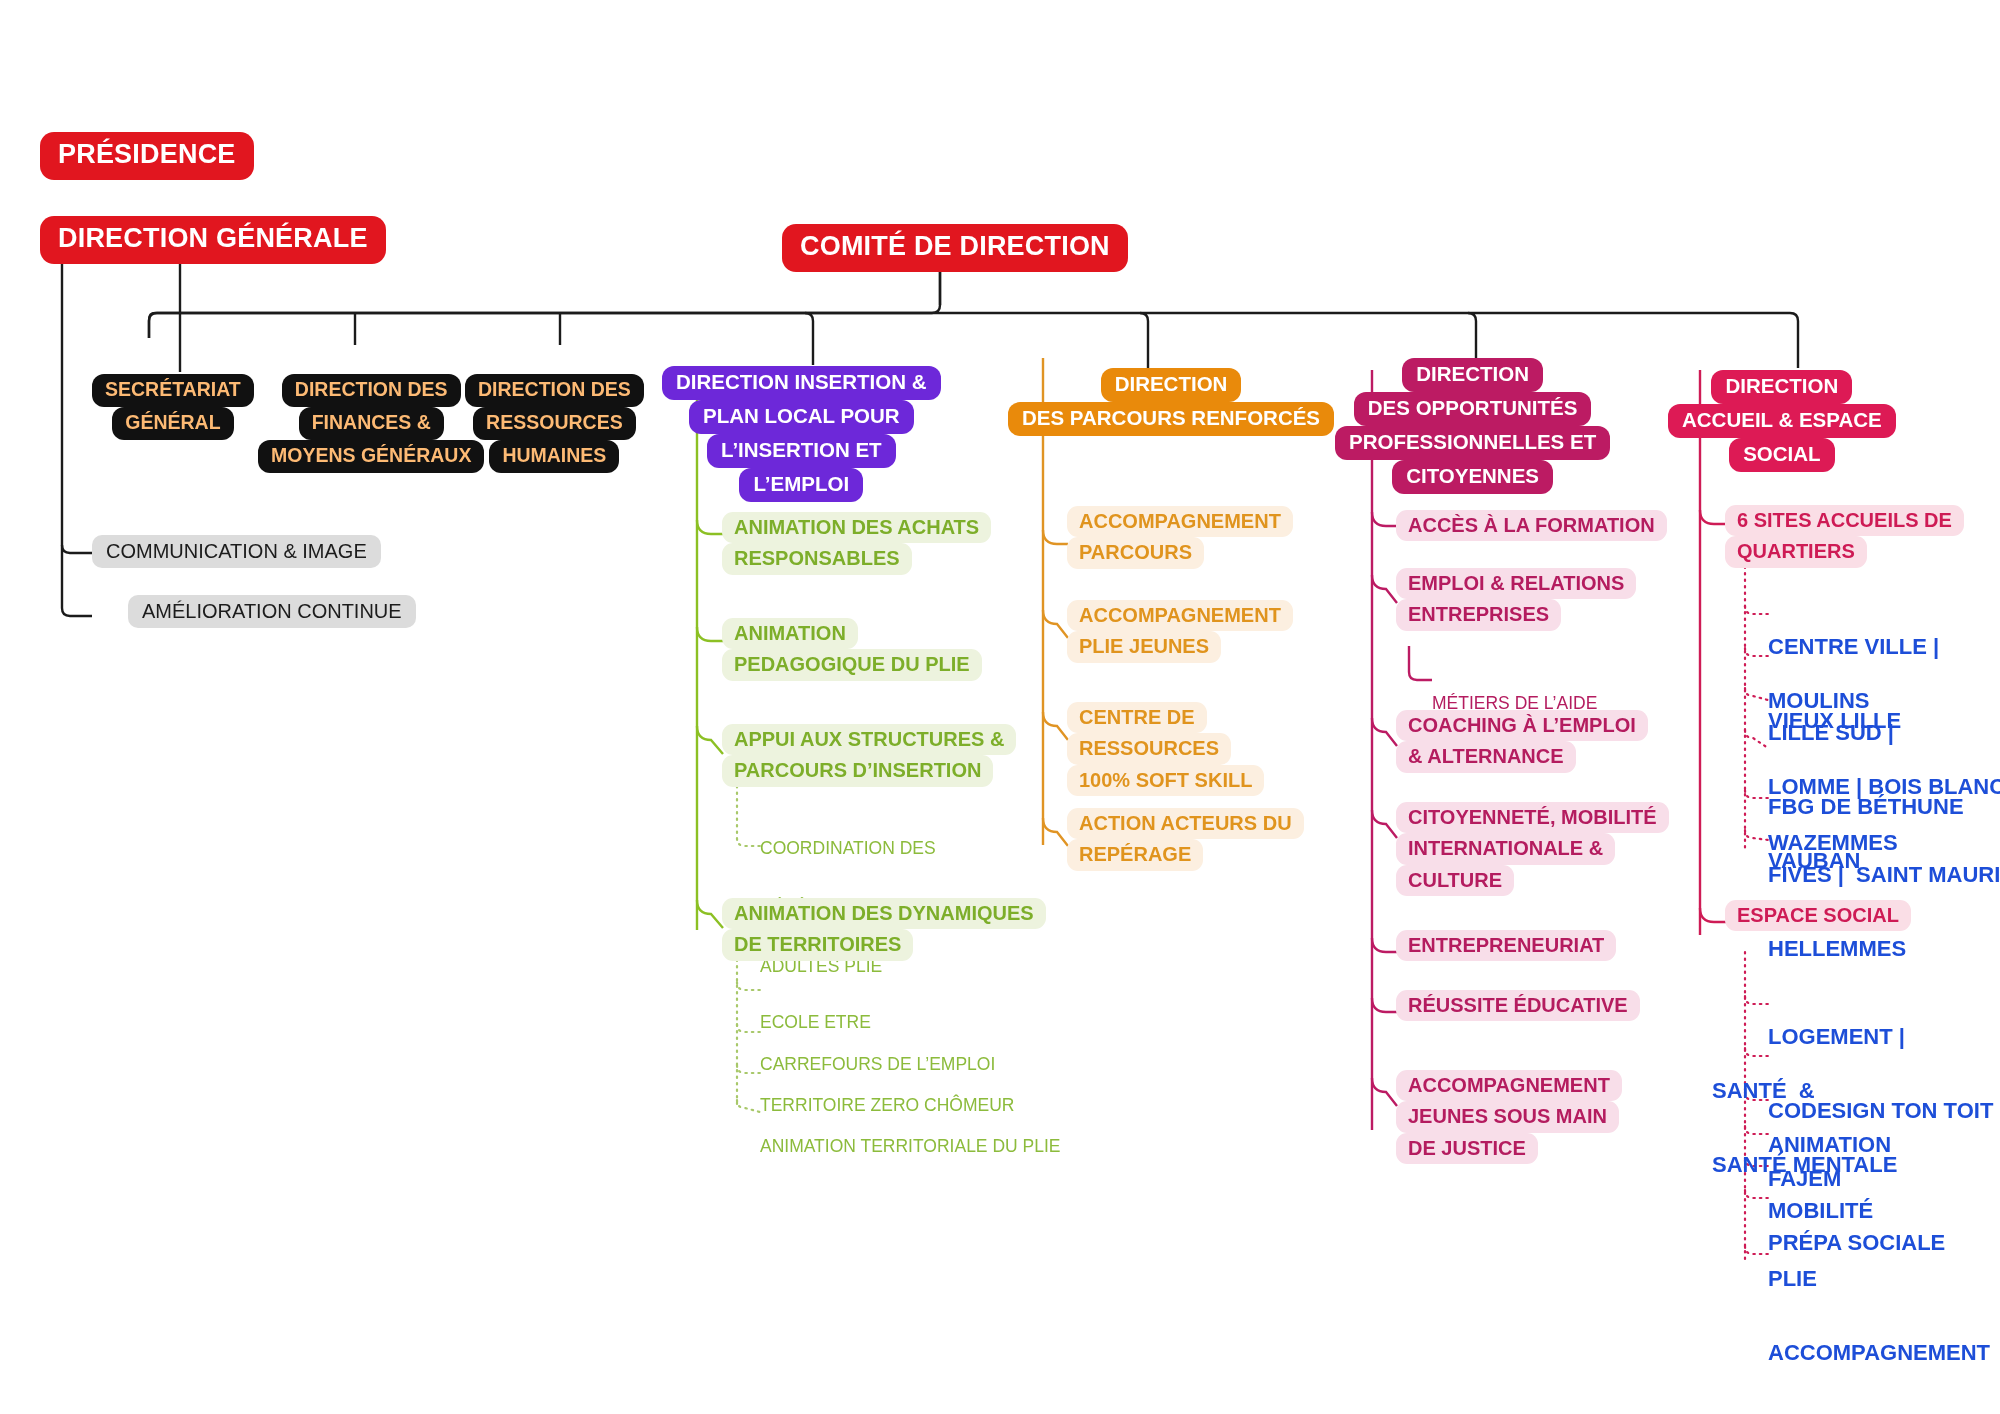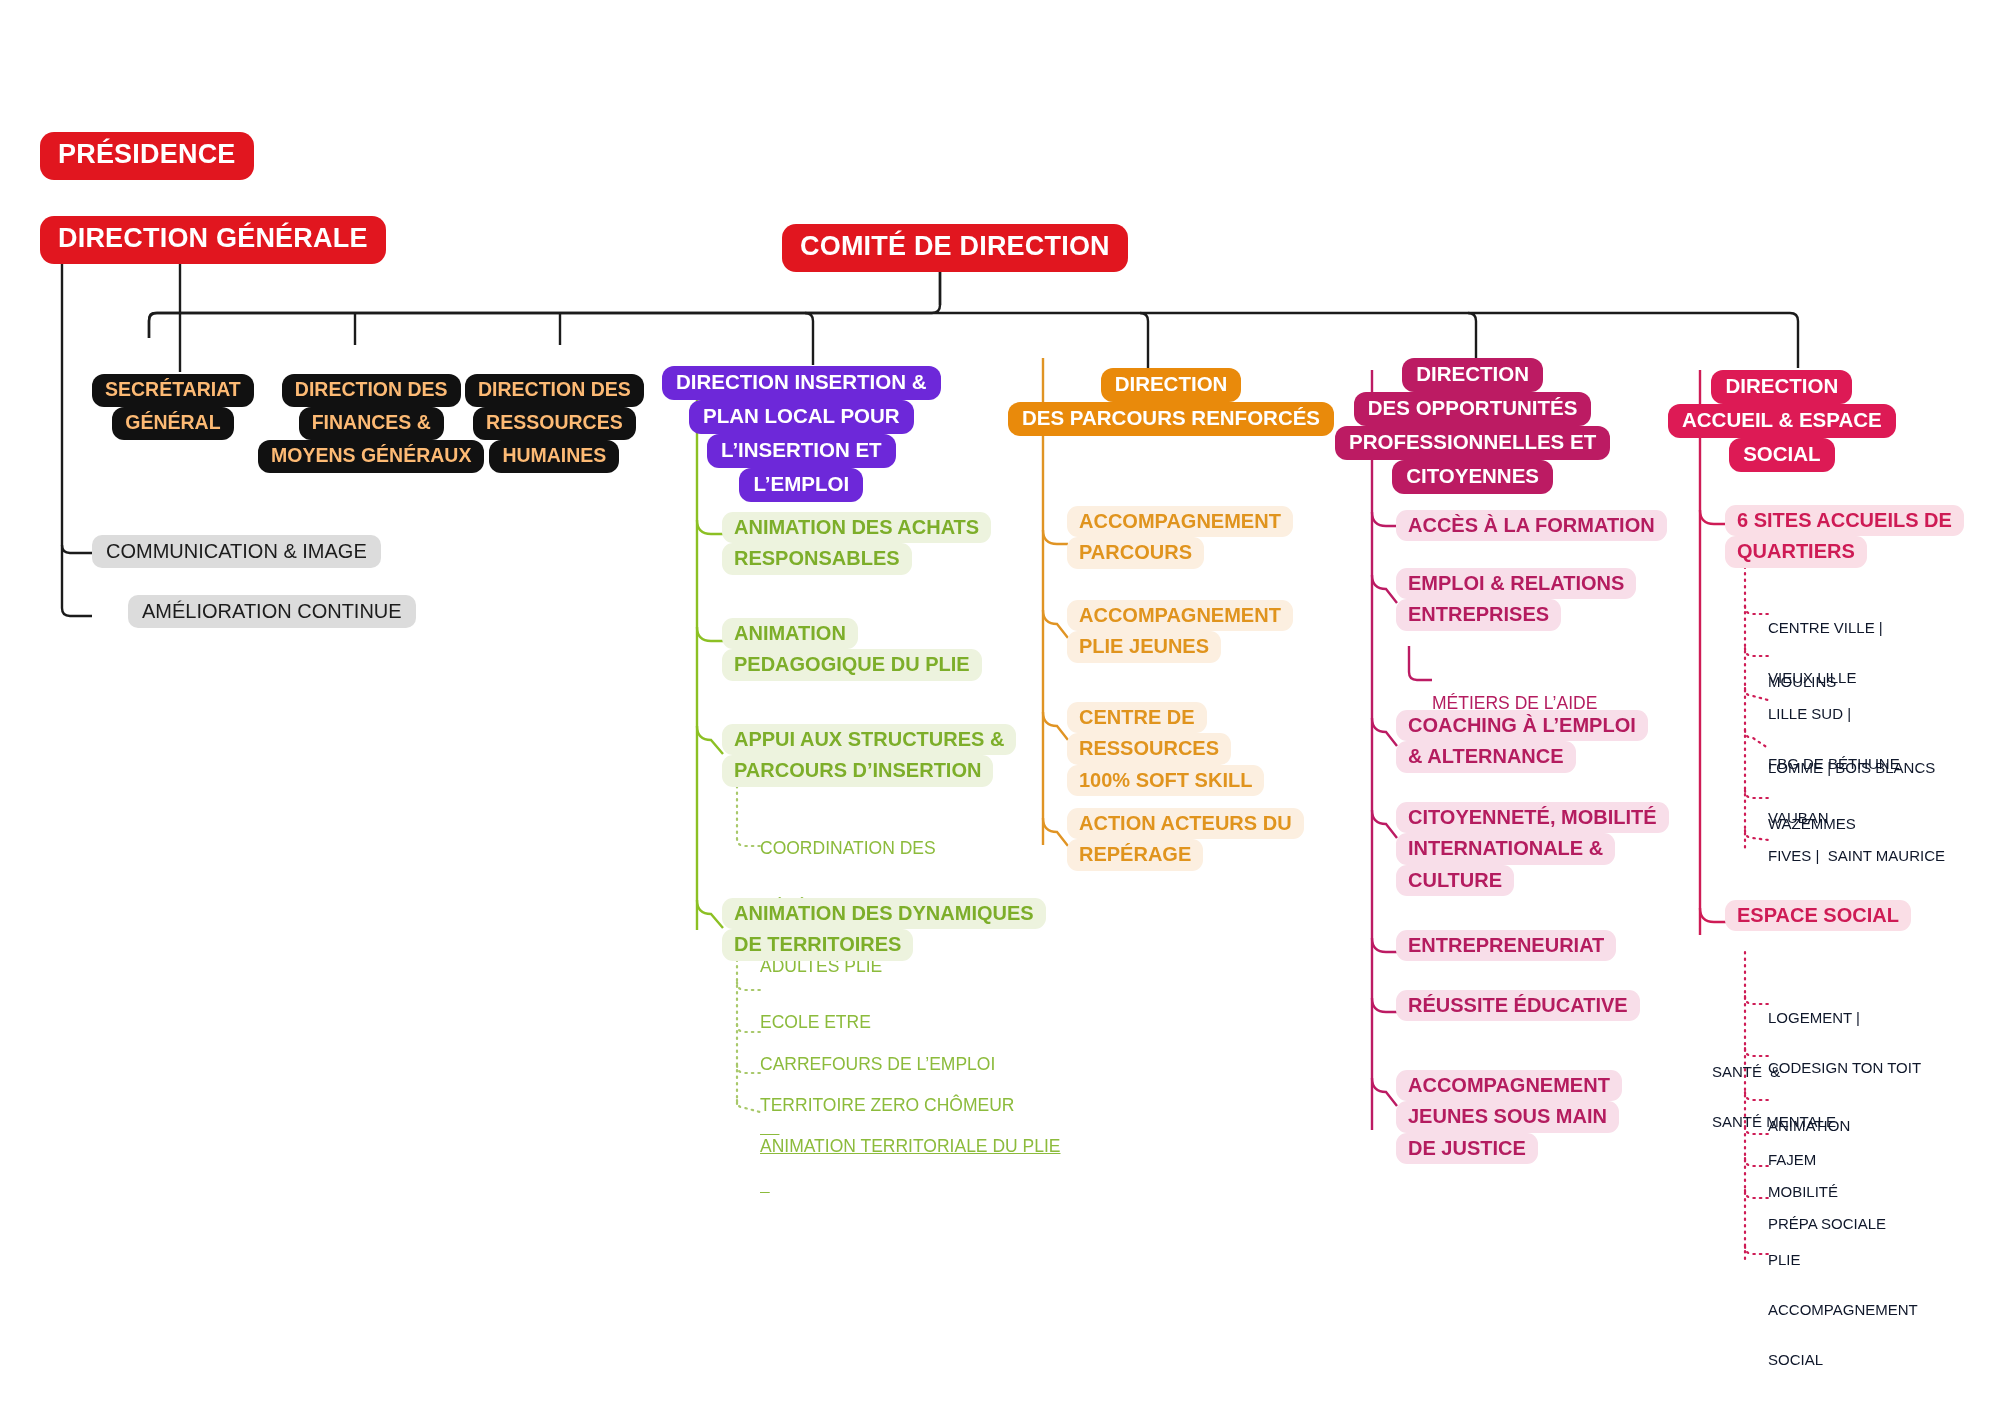--- a/index.html
+++ b/index.html
@@ -54,21 +54,21 @@
                 padding:6px 14px 7px 14px;border-radius:12px;}
   .mag-item .ln{background:#F8DEE9;color:#B41C5F;font-weight:bold;font-size:20px;
                 padding:5px 12px 6px 12px;border-radius:11px;}
   .mag-leaf{color:#B41C5F;font-size:17.5px;font-weight:400;line-height:1.12;white-space:pre;}
 
   
   .pnk-head .ln{background:#DD1A55;color:#ffffff;font-weight:bold;font-size:20.5px;
                 padding:6px 14px 7px 14px;border-radius:12px;}
   .pnk-item .ln{background:#FADEE6;color:#CE1B55;font-weight:bold;font-size:20px;
                 padding:5px 12px 6px 12px;border-radius:11px;}
-  .pnk-leaf{color:#0f172a;font-size:15px;font-weight:400;line-height:1.12;white-space:pre;}
+  .pnk-leaf{color:#1d4ed8;font-size:22px;font-weight:700;line-height:1.12;white-space:pre;}
 
   .leafbox{position:absolute;}
 </style>
 </head>
 <body>
 
 <div id="canvas">
 
   <svg id="wires" viewBox="0 0 2000 1414">
     <g fill="none" stroke="#1b1b1b" stroke-width="2.4">
@@ -217,21 +217,21 @@
   </div>
   <div class="leafbox grn-leaf" style="left:760px;top:974px;">
     <div>ECOLE ETRE</div>
   </div>
   <div class="leafbox grn-leaf" style="left:760px;top:1016px;">
     <div>CARREFOURS DE L’EMPLOI</div>
   </div>
   <div class="leafbox grn-leaf" style="left:760px;top:1057px;">
     <div>TERRITOIRE ZERO CHÔMEUR</div>
   </div>
-  <div class="leafbox grn-leaf" style="left:760px;top:1098px;text-decoration:underline;">
+  <div class="leafbox grn-leaf" style="left:760px;top:1098px;">
     <div>ANIMATION TERRITORIALE DU PLIE</div>
   </div>
 
   <div class="node org-head center" style="left:1008px;top:368px;">
     <div class="ln">DIRECTION</div>
     <div class="ln">DES PARCOURS RENFORCÉS</div>
   </div>
 
   <div class="node org-item" style="left:1067px;top:506px;">
     <div class="ln">ACCOMPAGNEMENT</div>

